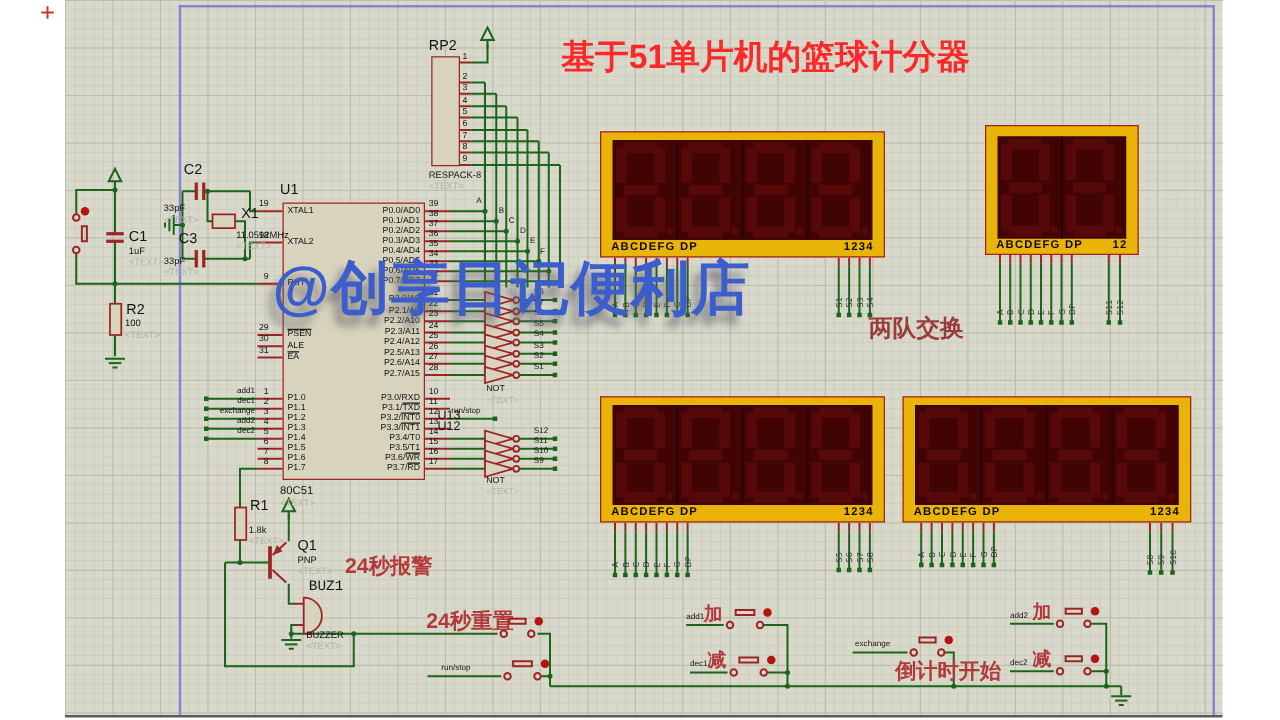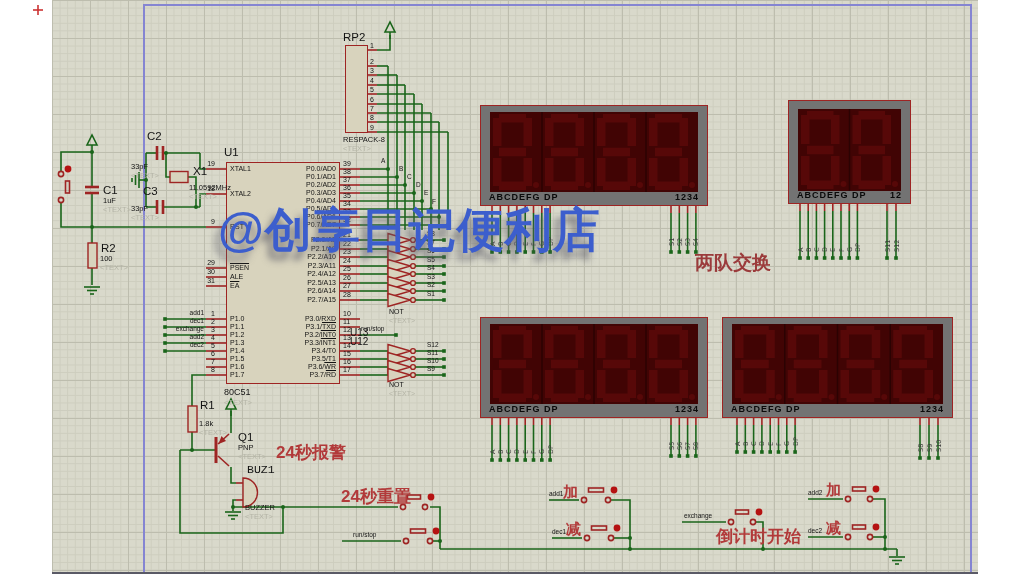--- a/index.html
+++ b/index.html
@@ -21,21 +21,21 @@
   .t10{font-size:10px}.t11{font-size:11.5px}
   .ph{color:#b4b4a6}
   .ov{text-decoration:overline}
   .w{stroke:#1a651a;stroke-width:1.6;fill:none}
   .p{stroke:#9e2423;stroke-width:1.6;fill:none}
   .p2{stroke:#9e2423;stroke-width:2.6;fill:none}
   .j{fill:#1a651a}
   .sq{fill:#1a651a}
   .sym{fill:#d8d3bd;stroke:#9e2423;stroke-width:1.4}
   .rl{font:6.5px "DejaVu Sans",sans-serif;fill:#3a3a3a}
-  .disp{position:absolute;background:#737373;border:1.3px solid #9e2423;box-sizing:border-box;z-index:7}
+  .disp{position:absolute;background:#eab308;border:1.3px solid #9e2423;box-sizing:border-box;z-index:7}
   .panel{position:absolute;background:#410404}
   .strip{position:absolute;left:0;right:0;bottom:0;height:13px;display:flex;justify-content:space-between;
     padding:0 8px;font-weight:bold;font-size:9px;letter-spacing:1px;color:#0a0a0a}
   .cap{position:absolute;color:#b23a3a;font-weight:bold;z-index:8;white-space:pre}
   #title{position:absolute;left:449px;top:27px;font-size:27px;font-weight:bold;color:#fa2a2a;z-index:25;white-space:pre}
   #watermark{position:absolute;left:218px;top:199px;font-size:47px;font-weight:bold;color:#3c5ecd;
     letter-spacing:1px;text-shadow:-5px 8px 7px rgba(95,95,105,.75);z-index:30;white-space:pre}
   #stamp{position:absolute;left:486px;top:425px;font-size:44px;font-weight:bold;color:#f81717;
     letter-spacing:2px;text-shadow:-4px 6px 3px rgba(252,130,130,.8);z-index:30;white-space:pre}
   .hot{position:absolute;z-index:40;background:transparent;cursor:pointer}
@@ -504,20 +504,21 @@
       <circle cx="876" cy="527" r="3.4" fill="#b51212"></circle>
       <circle cx="61" cy="174" r="2.6" class="p" fill="none"></circle>
       <circle cx="61" cy="200" r="2.6" class="p" fill="none"></circle>
       <rect x="65.5" y="181" width="4" height="12" class="p" fill="none"></rect>
       <circle cx="68" cy="169" r="3.4" fill="#b51212"></circle>
     </svg>
 
   <div class="box" id="u1box" style="left:226px;top:162px;width:114px;height:222px"></div>
   <div class="box" id="rp2box" style="left:345px;top:45px;width:23px;height:88px"></div>
 
+  <div id="title">基于51单片机的篮球计分器</div>
   <div id="watermark">@创享日记便利店</div>
 
   <div class="cap" style="left:695px;top:250px;font-size:19px;color:#9b3b3b">两队交换</div>
   <div class="cap" style="left:276px;top:441px;font-size:17px">24秒报警</div>
   <div class="cap" style="left:341px;top:485px;font-size:17px">24秒重置</div>
   <div class="cap" style="left:716px;top:525px;font-size:17px">倒计时开始</div>
 <div class="t t7" style="top: 160px; right: 809px;">19</div>
     <div class="t t7" style="left: 230px; top: 165px;">XTAL1</div>
     <div class="t t7" style="top: 185px; right: 809px;">18</div>
     <div class="t t7" style="left: 230px; top: 190px;">XTAL2</div>

